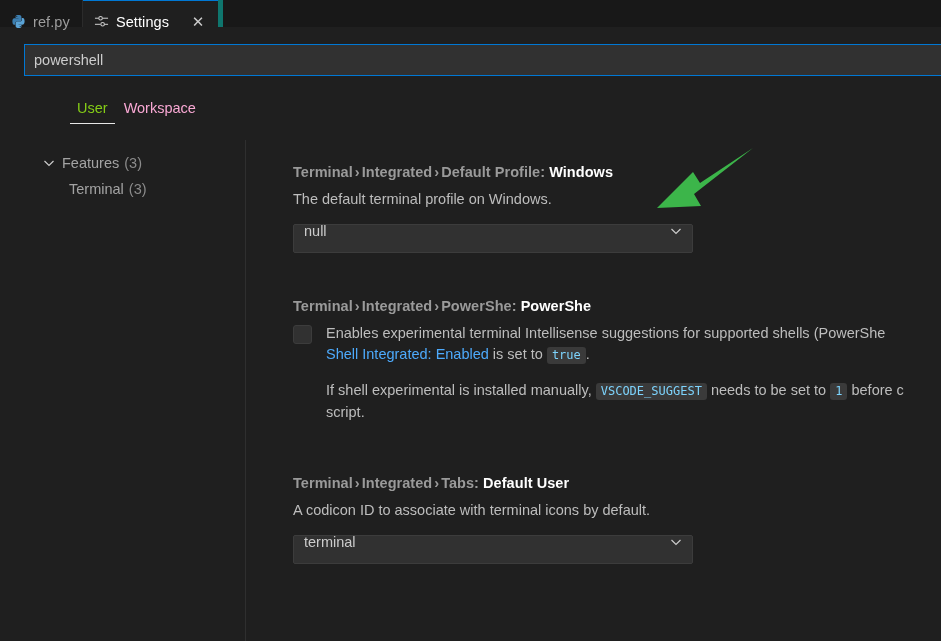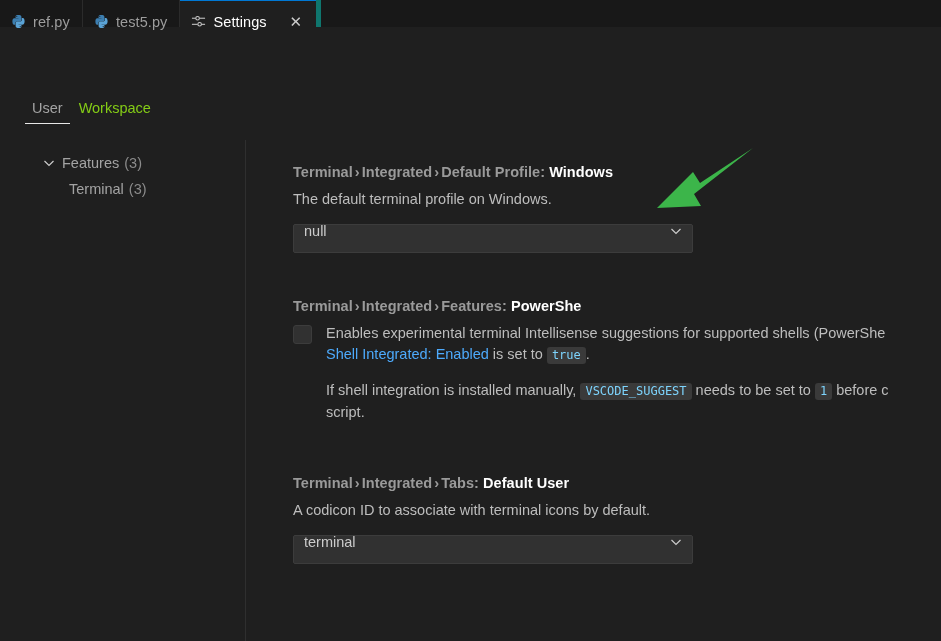--- a/index.html
+++ b/index.html
@@ -78,25 +78,25 @@
 
   
   .scope-tabs {
     position: absolute; top: 94px; left: 24px;
     display: flex; align-items: flex-end; gap: 0;
     height: 30px;
   }
   .scope-tab {
     position: relative;
     padding: 0 8px 7px 8px;
-    color: #84cc16;
+    color: #f9a8d4;
     font-size: 14.5px;
     line-height: 18px;
   }
-  .scope-tab.active { color: #a3a3a3; }
+  .scope-tab.active { color: #84cc16; margin-left: 45px; }
   .scope-tab.active::after {
     content: "";
     position: absolute; left: 1px; right: 1px; bottom: 0;
     height: 1px; background: #e7e7e7;
   }
 
   
   .sidebar {
     position: absolute; left: 0; top: 140px;
     width: 246px; height: 501px;
@@ -216,29 +216,20 @@
     <div class="tab">
       <span class="py-icon">
         <svg viewBox="0 0 16 16" width="15" height="15" aria-hidden="true">
           <path fill="#3c7eb0" d="M7.9 1c-1.6 0-3 .3-3 1.6v1.6h3.1v.4H3.6S1.5 4.4 1.5 8c0 3.6 1.9 3.5 1.9 3.5h1.1V9.8s-.1-1.9 1.8-1.9h3c.9 0 1.8-.7 1.8-1.7V2.9S11.3 1 7.9 1zM6.2 2.1c.3 0 .6.3.6.6s-.3.6-.6.6-.6-.3-.6-.6.3-.6.6-.6z"></path>
           <path fill="#5aa3d6" d="M8.1 15c1.6 0 3-.3 3-1.6v-1.6H8v-.4h4.4s2.1 0 2.1-3.6c0-3.6-1.9-3.5-1.9-3.5h-1.1v1.7s.1 1.9-1.8 1.9h-3c-.9 0-1.8.7-1.8 1.7v3.3S4.7 15 8.1 15zm1.7-1.1c-.3 0-.6-.3-.6-.6s.3-.6.6-.6.6.3.6.6-.3.6-.6.6z"></path>
         </svg>
       </span>
       <span class="tab-label">ref.py</span>
     </div>
 
-    <div class="tab">
-      <span class="py-icon">
-        <svg viewBox="0 0 16 16" width="15" height="15" aria-hidden="true">
-          <path fill="#3c7eb0" d="M7.9 1c-1.6 0-3 .3-3 1.6v1.6h3.1v.4H3.6S1.5 4.4 1.5 8c0 3.6 1.9 3.5 1.9 3.5h1.1V9.8s-.1-1.9 1.8-1.9h3c.9 0 1.8-.7 1.8-1.7V2.9S11.3 1 7.9 1zM6.2 2.1c.3 0 .6.3.6.6s-.3.6-.6.6-.6-.3-.6-.6.3-.6.6-.6z"></path>
-          <path fill="#5aa3d6" d="M8.1 15c1.6 0 3-.3 3-1.6v-1.6H8v-.4h4.4s2.1 0 2.1-3.6c0-3.6-1.9-3.5-1.9-3.5h-1.1v1.7s.1 1.9-1.8 1.9h-3c-.9 0-1.8.7-1.8 1.7v3.3S4.7 15 8.1 15zm1.7-1.1c-.3 0-.6-.3-.6-.6s.3-.6.6-.6.6.3.6.6-.3.6-.6.6z"></path>
-        </svg>
-      </span>
-      <span class="tab-label">test5.py</span>
-    </div>
 
     <div class="tab active">
       <span class="settings-icon">
         <svg viewBox="0 0 16 16" width="15" height="15" aria-hidden="true">
           <g stroke="#cccccc" stroke-width="1.1" fill="none">
             <line x1="1" y1="4.5" x2="5" y2="4.5"></line>
             <line x1="9" y1="4.5" x2="15" y2="4.5"></line>
             <line x1="1" y1="11" x2="7" y2="11"></line>
             <line x1="11" y1="11" x2="15" y2="11"></line>
           </g>
@@ -246,20 +237,25 @@
           <circle cx="9.2" cy="11" r="1.9" fill="none" stroke="#cccccc" stroke-width="1.1"></circle>
         </svg>
       </span>
       <span class="tab-label">Settings</span>
       <span class="tab-close">✕</span>
     </div>
 
     <div class="tabfill"></div>
   </div>
 
+  <div class="search-row">
+    <div class="search-box" title="Search settings">
+      <span class="search-text">powershell</span>
+    </div>
+  </div>
 
   <div class="scope-tabs">
     <div class="scope-tab active">
       <span>User</span>
     </div>
     <div class="scope-tab">
       <span>Workspace</span>
     </div>
   </div>
 
@@ -297,34 +293,34 @@
         <span class="select-chev">
           <svg viewBox="0 0 16 16" width="16" height="16" aria-hidden="true">
             <path d="M3.5 6 L8 10.5 L12.5 6" fill="none" stroke="#cccccc" stroke-width="1.2"></path>
           </svg>
         </span>
       </div>
     </div>
 
     <div class="setting" style="top:158px;">
       <div class="setting-title">
-        <span>Terminal</span><span class="sep">›</span><span>Integrated</span><span class="sep">›</span><span>Features:</span>
+        <span>Terminal</span><span class="sep">›</span><span>Integrated</span><span class="sep">›</span><span>PowerShe:</span>
         <span class="leaf">PowerShe</span>
       </div>
 
       <div class="checkbox-row">
         <div class="checkbox"></div>
         <div class="checkbox-text">
           <div class="nowrapline">Enables experimental terminal Intellisense suggestions for supported shells (PowerShe</div>
           <div><span class="link">Shell Integrated: Enabled</span><span> is set to </span><span class="code">true</span><span>.</span></div>
         </div>
       </div>
 
       <div class="sub-para" style="margin-left:33px;">
-        <div class="nowrapline"><span>If shell integration is installed manually, </span><span class="code">VSCODE_SUGGEST</span><span> needs to be set to </span><span class="code">1</span><span> before c</span></div>
+        <div class="nowrapline"><span>If shell experimental is installed manually, </span><span class="code">VSCODE_SUGGEST</span><span> needs to be set to </span><span class="code">1</span><span> before c</span></div>
         <div>script.</div>
       </div>
     </div>
 
     <div class="setting" style="top:335px;">
       <div class="setting-title">
         <span>Terminal</span><span class="sep">›</span><span>Integrated</span><span class="sep">›</span><span>Tabs:</span>
         <span class="leaf">Default User</span>
       </div>
       <div class="setting-desc">A codicon ID to associate with terminal icons by default.</div>

